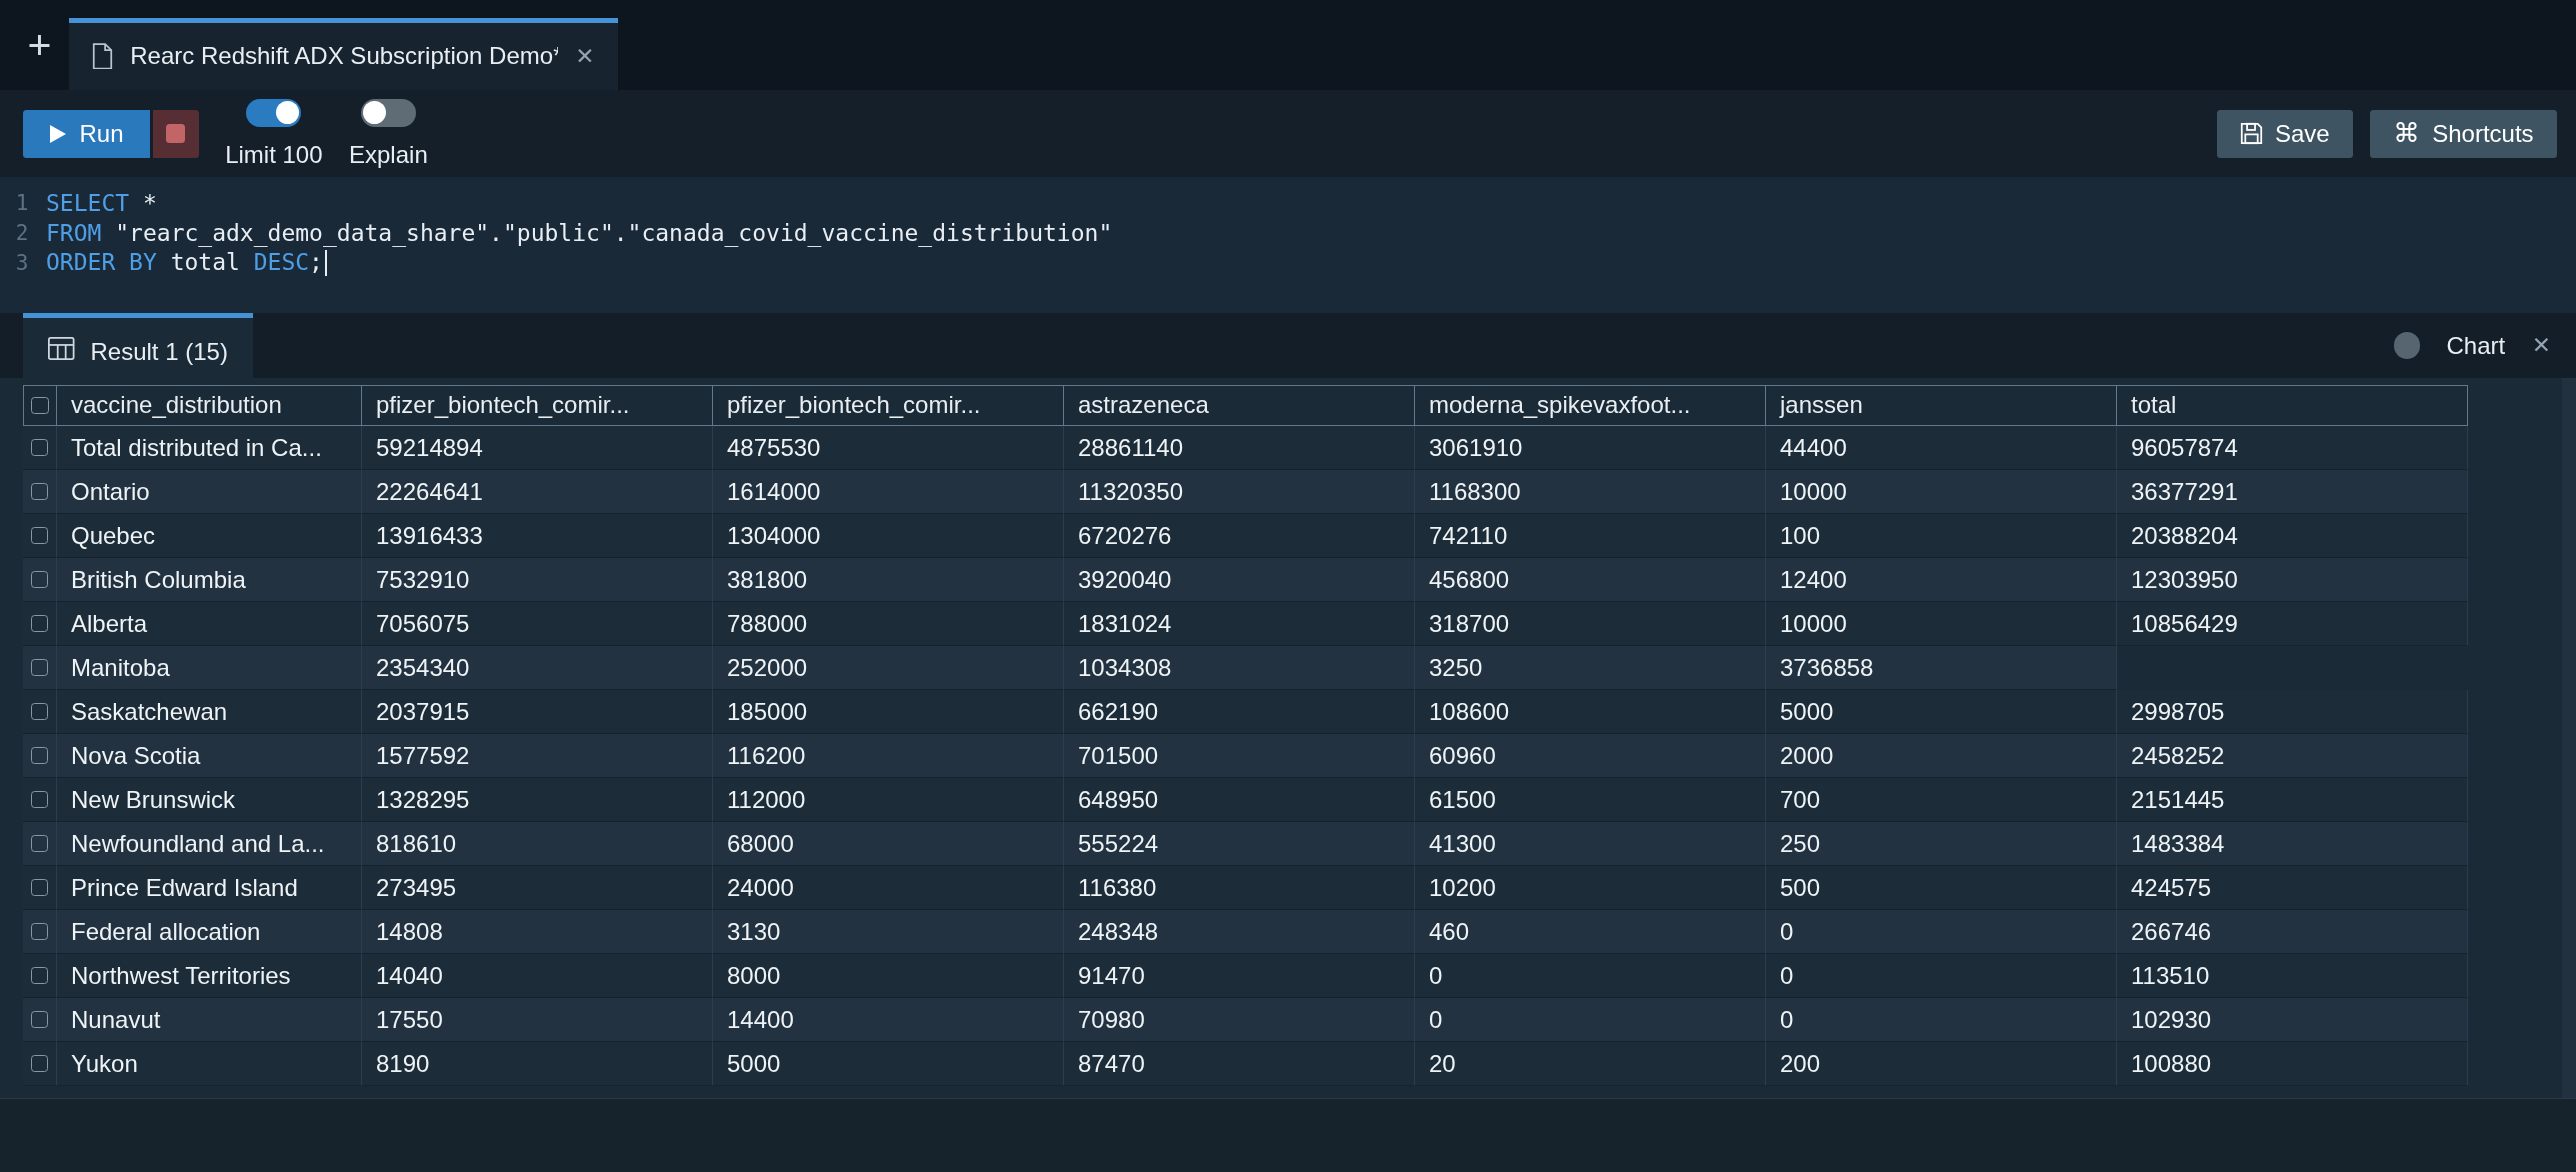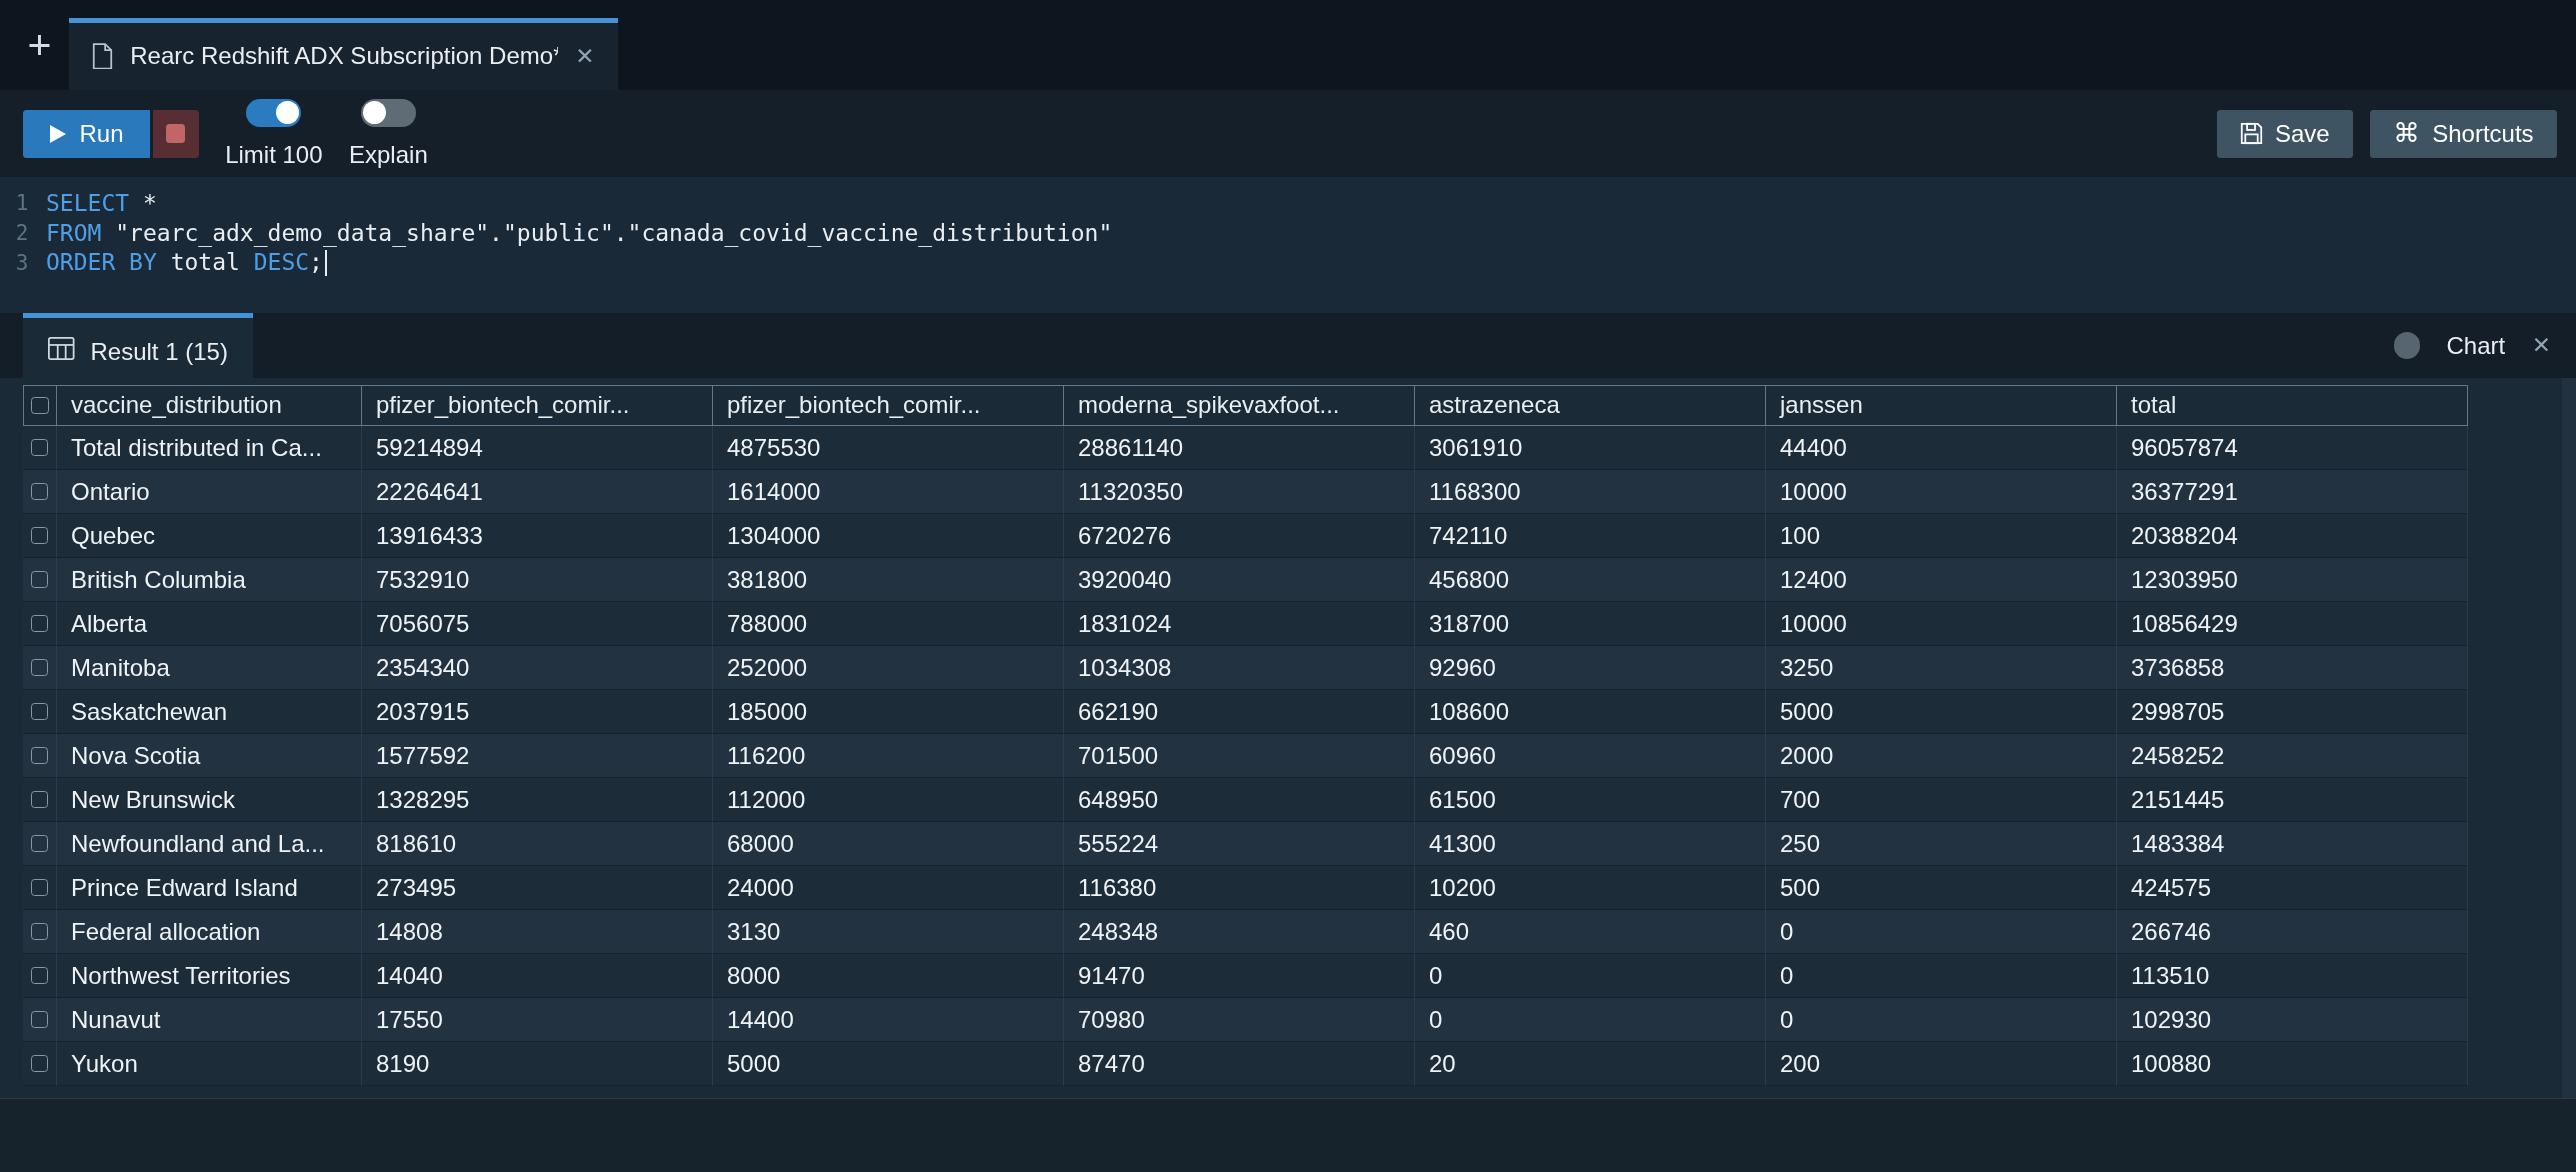--- a/index.html
+++ b/index.html
@@ -215,22 +215,22 @@
   </div>
 
   <div class="table-panel">
     <div class="gridrow grid-header" id="grid-header">
         <div class="hcell checkcell">
           <span class="checkbox"></span>
         </div>
         <div class="hcell">vaccine_distribution</div>
         <div class="hcell">pfizer_biontech_comir...</div>
         <div class="hcell">pfizer_biontech_comir...</div>
+        <div class="hcell">astrazeneca</div>
         <div class="hcell">moderna_spikevaxfoot...</div>
-        <div class="hcell">astrazeneca</div>
         <div class="hcell">janssen</div>
         <div class="hcell">total</div>
       </div>
     <div id="grid-body">
         <div class="gridrow grow">
           <div class="cell checkcell">
             <span class="checkbox"></span>
           </div>
           <div class="cell">Total distributed in Ca...</div>
           <div class="cell">59214894</div>
@@ -289,21 +289,20 @@
           <div class="cell">10856429</div>
         </div>
         <div class="gridrow grow">
           <div class="cell checkcell">
             <span class="checkbox"></span>
           </div>
           <div class="cell">Manitoba</div>
           <div class="cell">2354340</div>
           <div class="cell">252000</div>
           <div class="cell">1034308</div>
-          <div class="cell">92960</div>
           <div class="cell">3250</div>
           <div class="cell">3736858</div>
         </div>
         <div class="gridrow grow">
           <div class="cell checkcell">
             <span class="checkbox"></span>
           </div>
           <div class="cell">Saskatchewan</div>
           <div class="cell">2037915</div>
           <div class="cell">185000</div>

